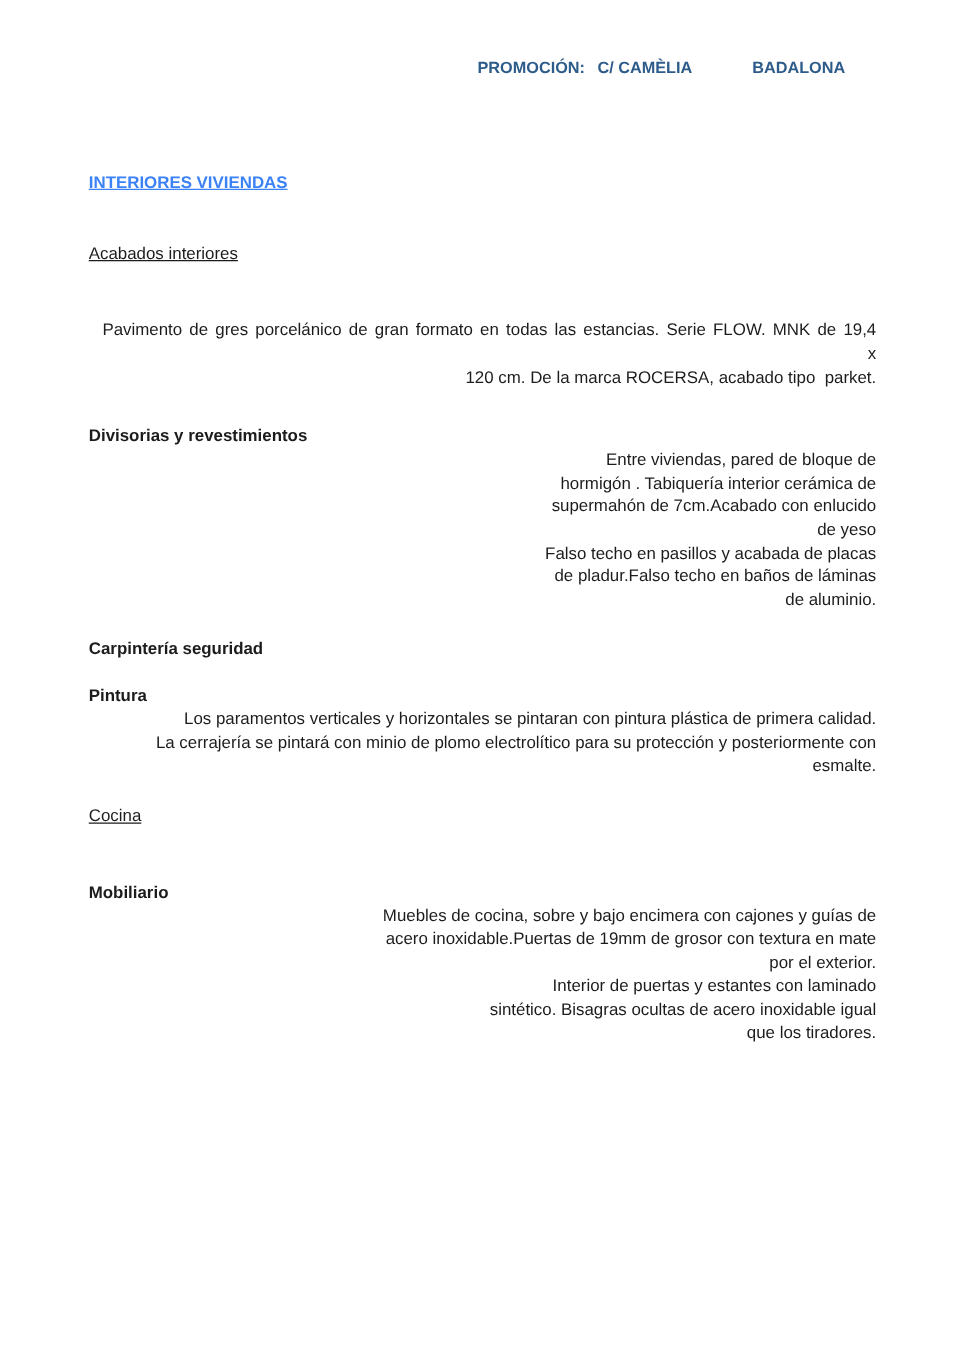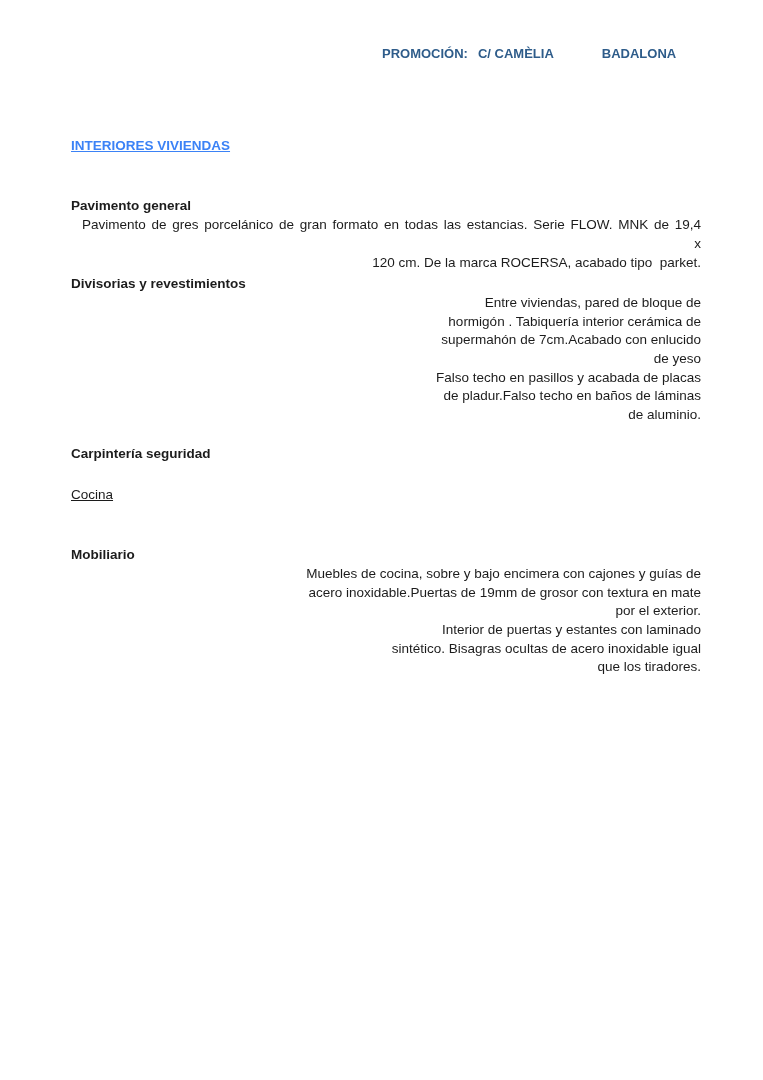--- a/index.html
+++ b/index.html
@@ -42,61 +42,67 @@
   .subtitle.interiors { margin-top: 39px; }
   .subtitle.kitchen   { margin-top: 22px; }
 
   .section { }
   .section-heading { font-weight: bold; }
   .section-body {
     white-space: pre-wrap;
     text-align: right;
   }
   .sec-pavimento  { margin-top: 42px; }
-  .sec-divisorias { margin-top: 3px; }
+  .sec-divisorias { margin-top: 29px; }
   .sec-carpinteria{ margin-top: 20px; }
   .sec-pintura    { margin-top: 19px; }
   .sec-mobiliario { margin-top: 42px; }
 
   
   .sec-pavimento .section-body::first-line { word-spacing: 2px; }
 </style>
 </head>
 <body>
 
 <div class="page">
 
   <div class="doc-header">
     <span class="label">PROMOCIÓN:</span><span class="street">C/ CAMÈLIA</span><span class="city">BADALONA</span>
   </div>
 
   <div class="main-title">INTERIORES VIVIENDAS</div>
 
+  <div class="subtitle interiors">Acabados interiores</div>
 
   <div class="section sec-pavimento">
-    <div class="section-heading">Pavimento general</div>
     <div class="section-body">Pavimento de gres porcelánico de gran formato en todas las estancias. Serie FLOW. MNK de 19,4 x
 120 cm. De la marca ROCERSA, acabado tipo  parket.</div>
   </div>
 
   <div class="section sec-divisorias">
     <div class="section-heading">Divisorias y revestimientos</div>
     <div class="section-body">Entre viviendas, pared de bloque de
 hormigón . Tabiquería interior cerámica de
 supermahón de 7cm.Acabado con enlucido
 de yeso
 Falso techo en pasillos y acabada de placas
 de pladur.Falso techo en baños de láminas
 de aluminio.</div>
   </div>
 
   <div class="section sec-carpinteria">
     <div class="section-heading">Carpintería seguridad</div>
   </div>
 
+  <div class="section sec-pintura">
+    <div class="section-heading">Pintura</div>
+    <div class="section-body">Los paramentos verticales y horizontales se pintaran con pintura plástica de primera calidad.
+La cerrajería se pintará con minio de plomo electrolítico para su protección y posteriormente con
+esmalte.</div>
+  </div>
 
   <div class="subtitle kitchen">Cocina</div>
 
   <div class="section sec-mobiliario">
     <div class="section-heading">Mobiliario</div>
     <div class="section-body">Muebles de cocina, sobre y bajo encimera con cajones y guías de
 acero inoxidable.Puertas de 19mm de grosor con textura en mate
 por el exterior.
 Interior de puertas y estantes con laminado
 sintético. Bisagras ocultas de acero inoxidable igual

